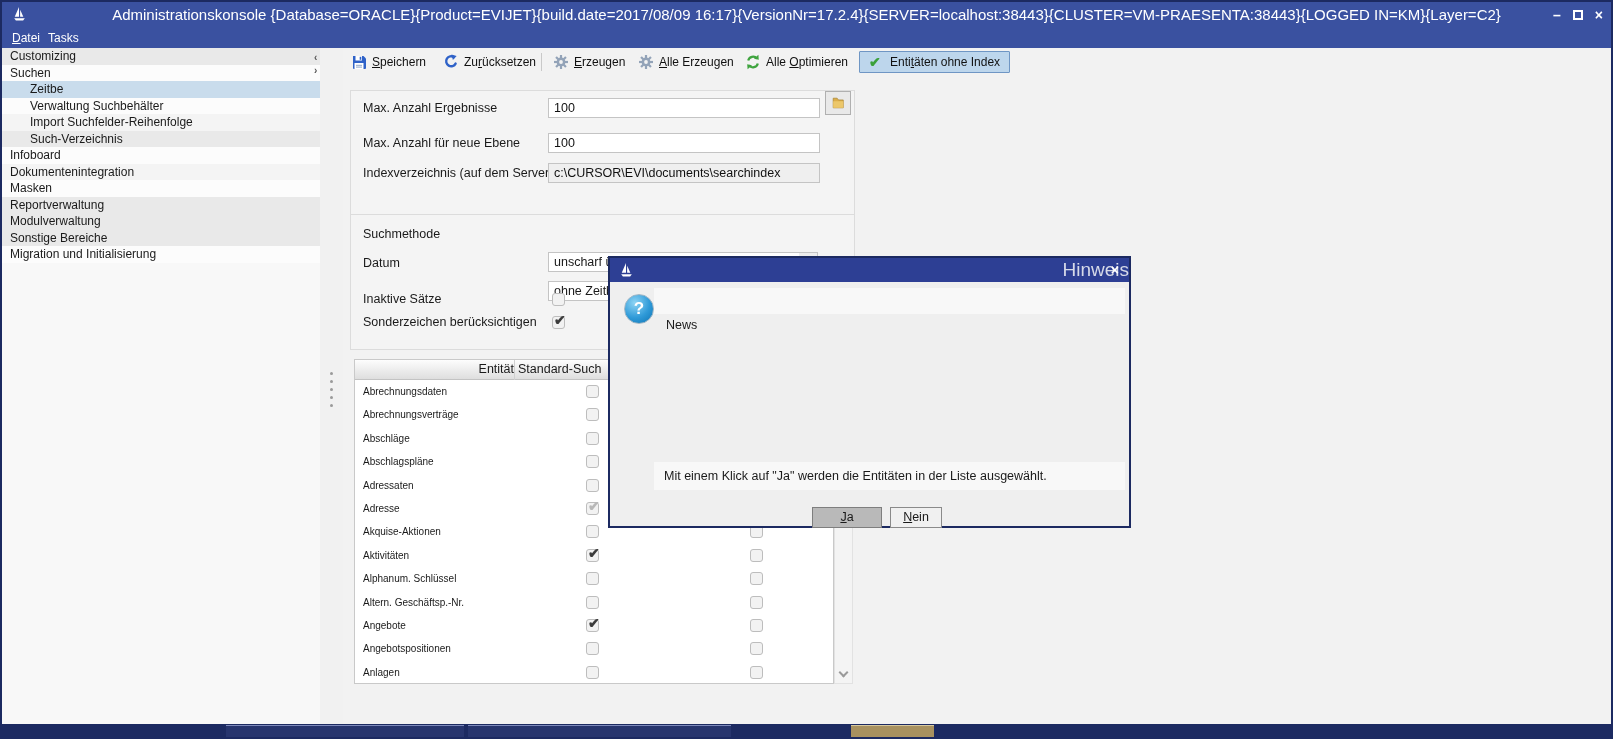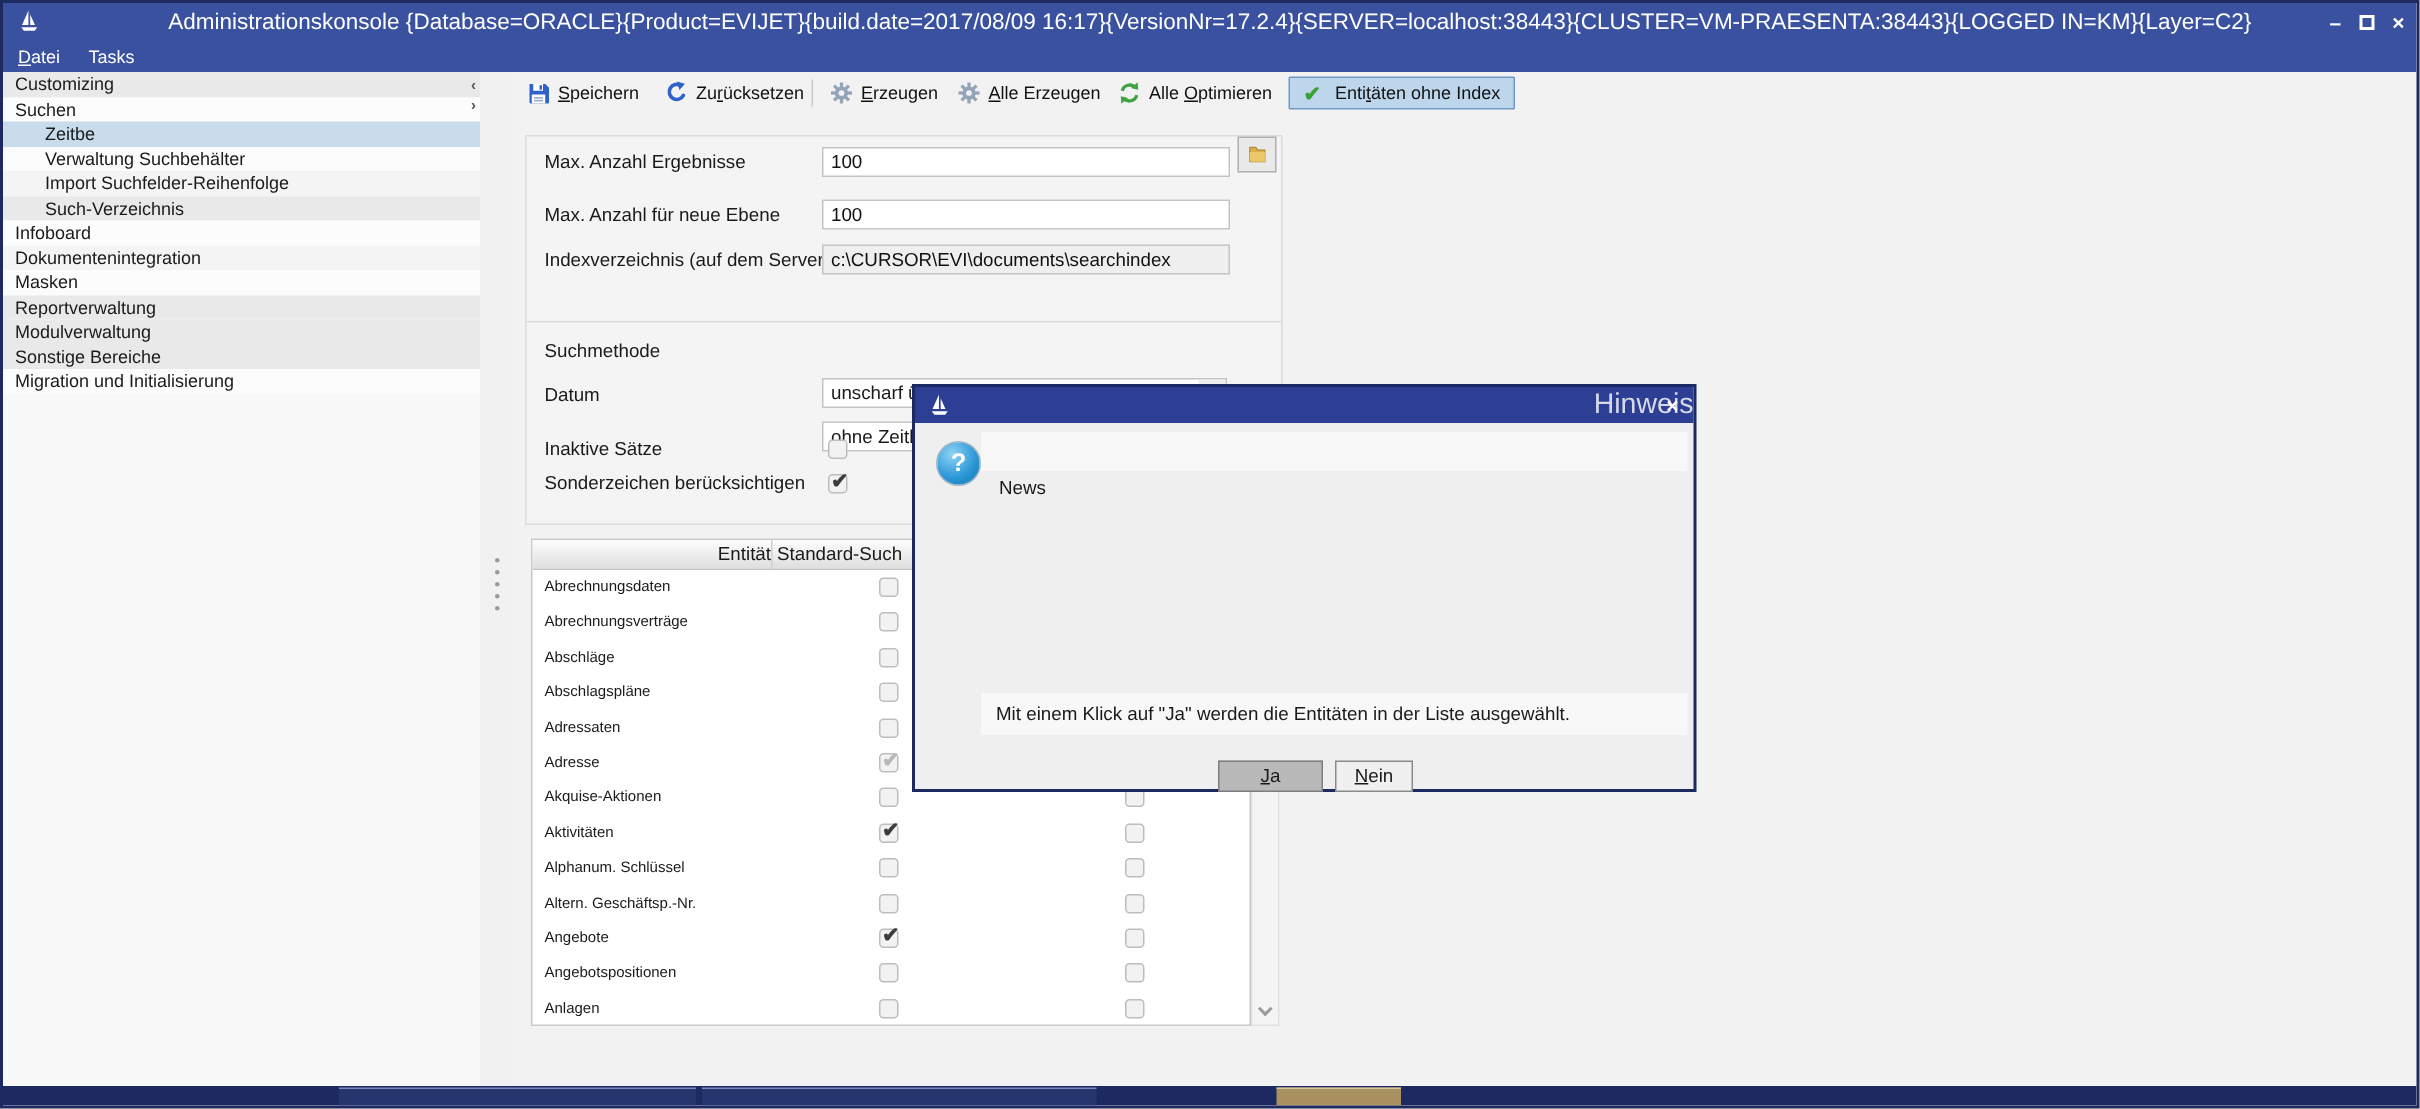--- a/index.html
+++ b/index.html
@@ -10,21 +10,21 @@
 
   
   .titlebar { position:absolute; left:0; top:0; width:100%; height:26px; background:#3a51a0; }
   .app-icon { position:absolute; left:9px; top:4px; width:17px; height:17px; }
   .title-text { position:absolute; left:0; top:0; width:100%; height:26px; line-height:26px;
                 text-align:center; color:#fff; font-size:15px; white-space:nowrap; }
   .win-controls { position:absolute; right:8px; top:0; height:26px; display:flex; align-items:center; gap:12px; }
   .wc { color:#fff; font-size:14px; font-weight:bold; line-height:1; cursor:default; }
   .wc-max { width:10px; height:10px; border:2px solid #fff; }
   .menubar { position:absolute; left:0; top:26px; width:100%; height:20px; background:#3a51a0;
-             display:flex; align-items:center; padding-left:10px; gap:19px; }
+             display:flex; align-items:center; padding-left:10px; gap:8px; }
   .menu-item { color:#fff; font-size:12px; }
   .mn { text-decoration:underline; }
 
   
   .sidebar { position:absolute; left:0; top:46px; width:318px; height:678px; background:#f8f8f8; }
   .s-row { height:16.5px; line-height:16.5px; padding-left:8px; font-size:12px; white-space:nowrap; }
   .s-row.ind { padding-left:28px; }
   .s-row.g { background:#e9e9e9; }
   .s-row.w { background:#fcfcfc; }
   .s-row.l { background:#f4f4f4; }

